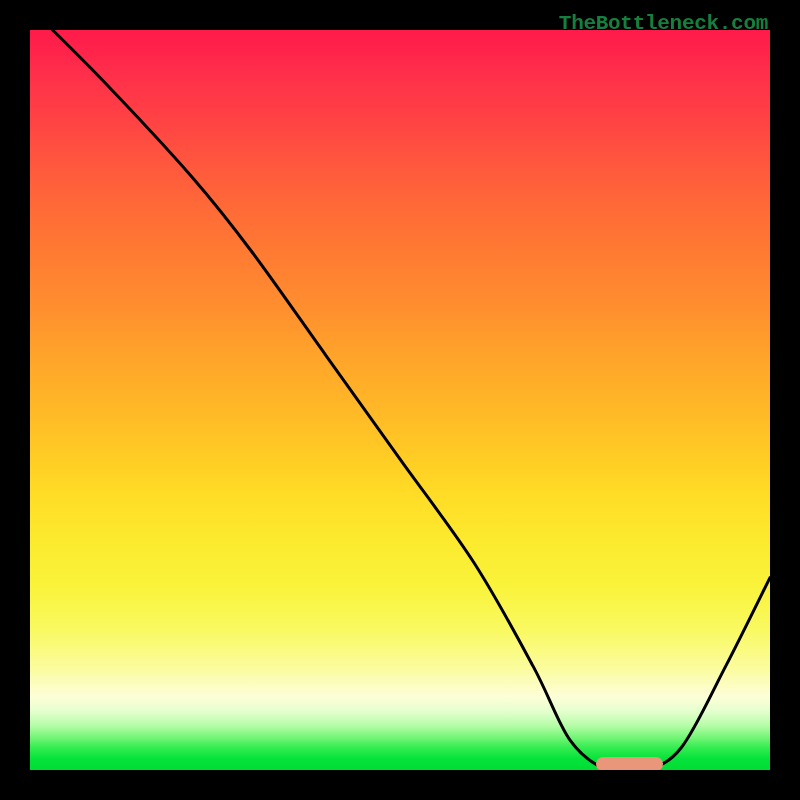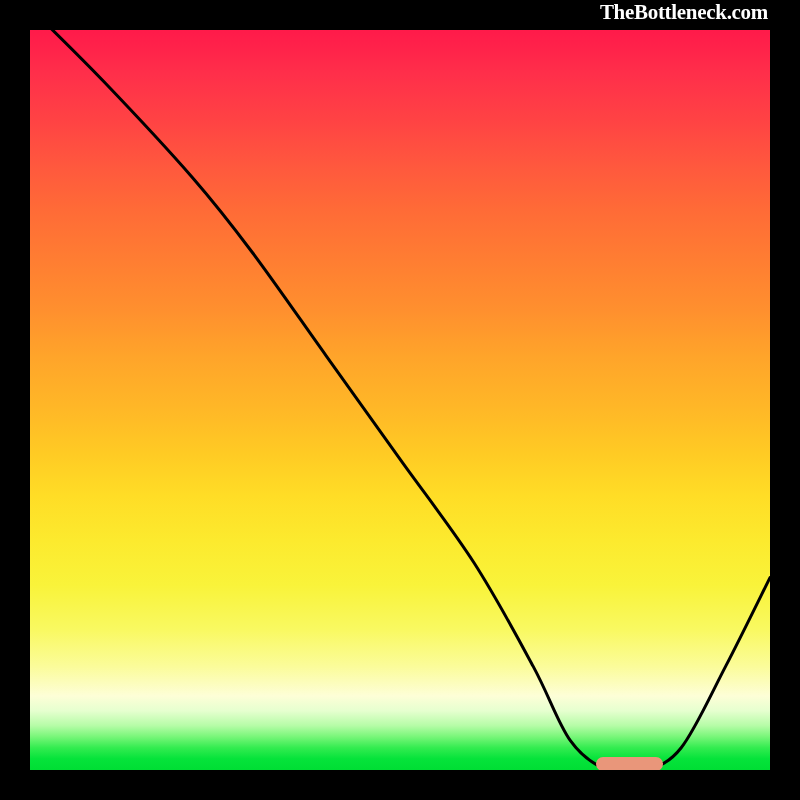--- a/index.html
+++ b/index.html
@@ -51,26 +51,26 @@
       #e6ffcf 92%,
       #b6fca7 94%,
       #78f679 95.5%,
       #33ec50 97%,
       #05e33a 98.5%,
       #00de34 100%
     );
   }
   .watermark {
     position: absolute;
-    top: 0;
+    top: 12px;
     right: 32px;
-    font-family: Liberation Serif, serif;
+    font-family: Liberation Mono, monospace;
     font-size: 21px;
     font-weight: 600;
-    color: #ffffff;
+    color: #15803d;
     letter-spacing: -0.3px;
     user-select: none;
   }
   svg.curve {
     position: absolute;
     left: 0;
     top: 0;
     width: 100%;
     height: 100%;
     overflow: visible;

